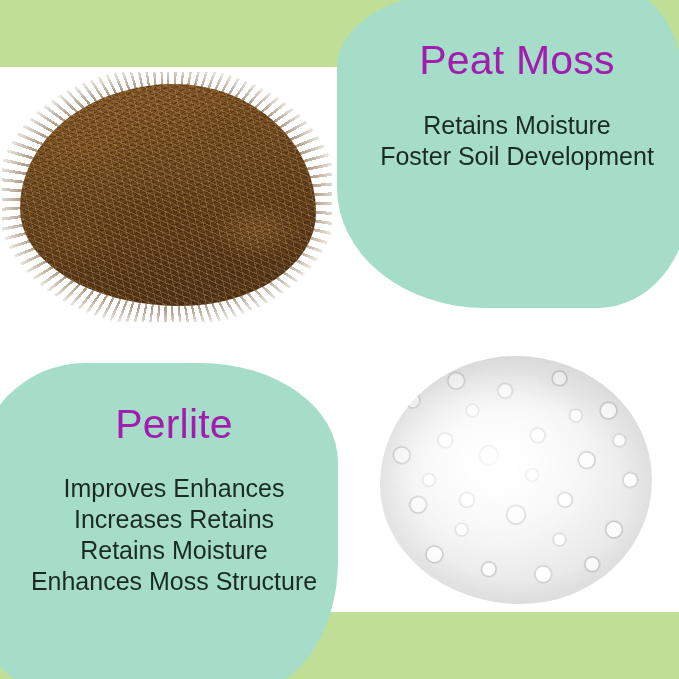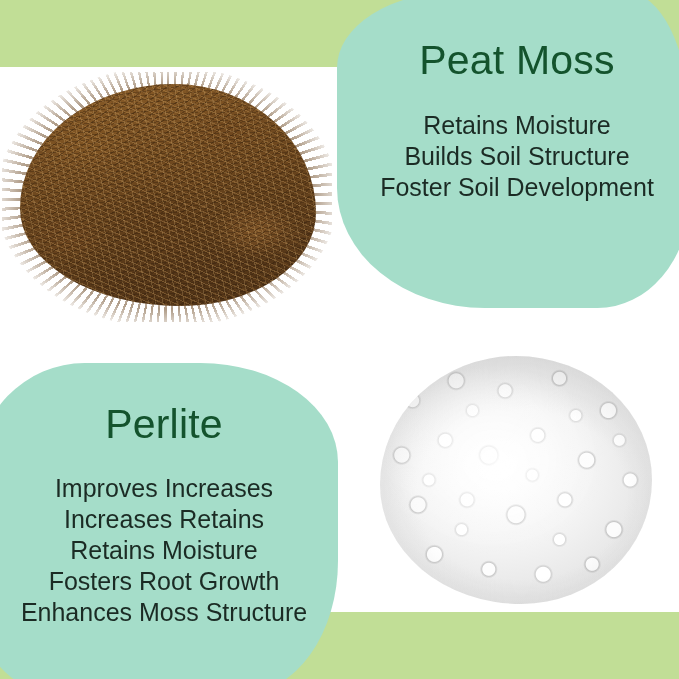--- a/index.html
+++ b/index.html
@@ -152,21 +152,21 @@
     position: absolute;
     color: #15241d;
     text-align: center;
   }
   .panel-title {
     font-size: 41px;
     font-weight: 400;
     letter-spacing: .2px;
     line-height: 1.08;
     margin: 0;
-    color: #14532d;
+    color: #a21caf;
   }
   .panel-lines {
     margin: 0;
     padding: 0;
     list-style: none;
   }
   .panel-lines li {
     font-size: 25px;
     font-weight: 400;
     line-height: 31px;
@@ -175,21 +175,21 @@
   }
 
   .panel-peat {
     left: 357px;
     top: 38px;
     width: 320px;
   }
   .panel-peat .panel-lines { margin-top: 28px; }
 
   .panel-perlite {
-    left: 4px;
+    left: 14px;
     top: 402px;
     width: 320px;
   }
   .panel-perlite .panel-lines { margin-top: 27px; }
 </style>
 </head>
 <body>
 
 <div id="canvas">
 
@@ -210,29 +210,27 @@
     </div>
   </div>
 
   <div class="blob blob-peat"></div>
   <div class="blob blob-perlite"></div>
 
   <div class="panel panel-peat">
     <h2 class="panel-title">Peat Moss</h2>
     <ul class="panel-lines">
       <li>Retains Moisture</li>
-      <li>Builds Soil Structure</li>
       <li>Foster Soil Development</li>
     </ul>
   </div>
 
   <div class="panel panel-perlite">
     <h2 class="panel-title">Perlite</h2>
     <ul class="panel-lines">
-      <li>Improves Increases</li>
+      <li>Improves Enhances</li>
       <li>Increases Retains</li>
       <li>Retains Moisture</li>
-      <li>Fosters Root Growth</li>
       <li>Enhances Moss Structure</li>
     </ul>
   </div>
 
 </div>
 
 </body></html>

